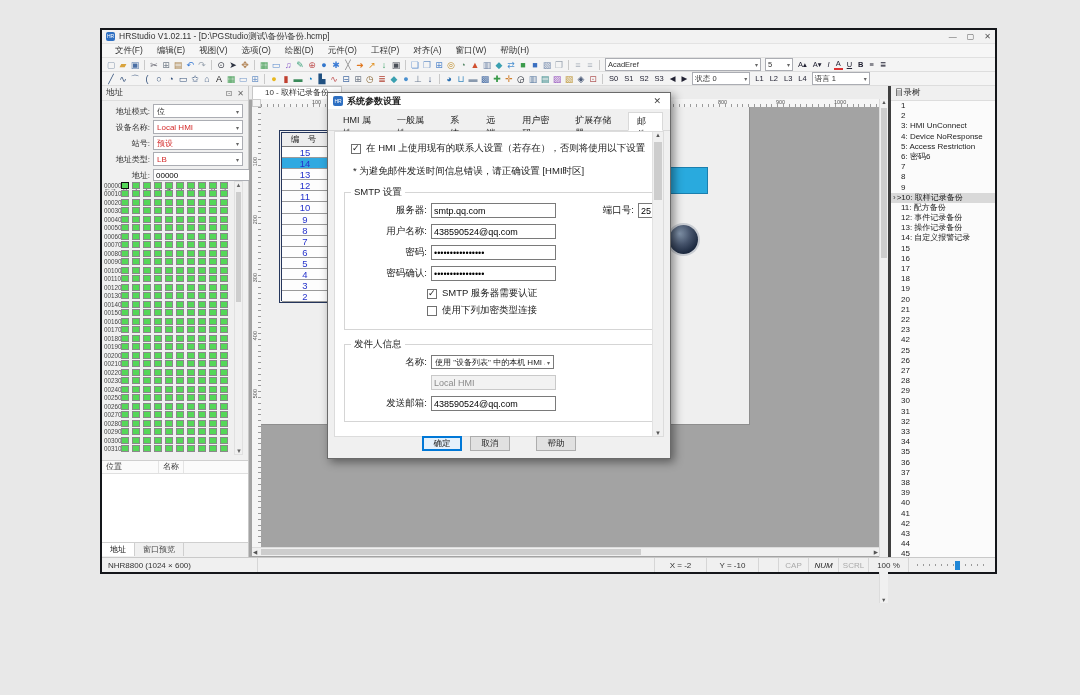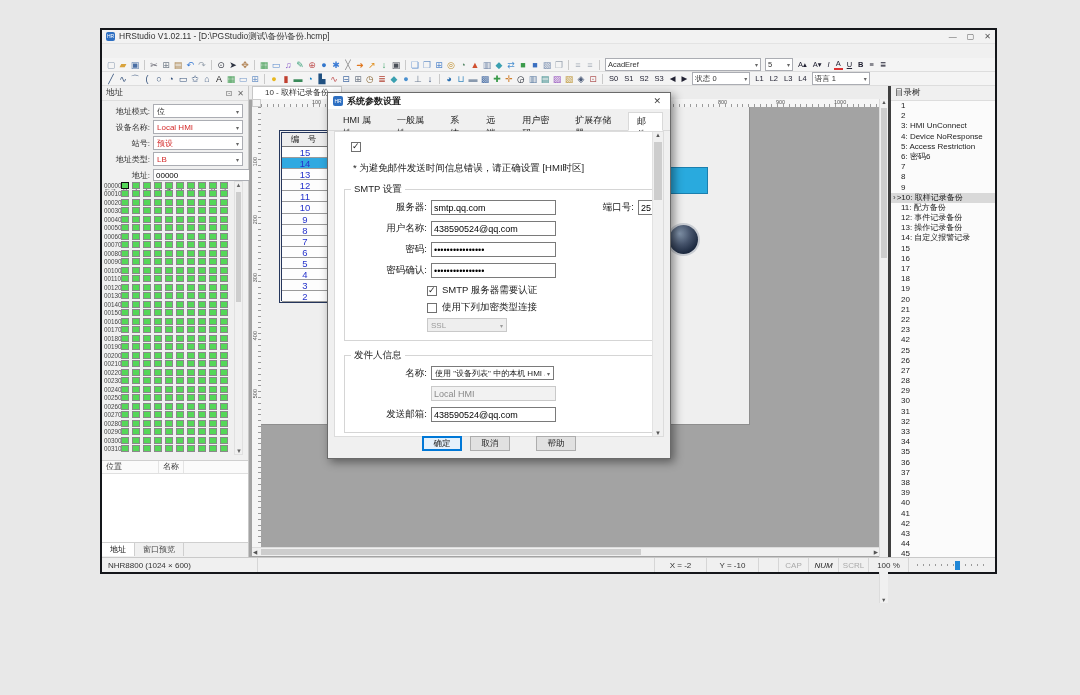--- a/index.html
+++ b/index.html
@@ -180,20 +180,32 @@
   <div id="titlebar">
     <span class="appbadge">HR</span>
     <span id="titletext">HRStudio V1.02.11 - [D:\PGStudio测试\备份\备份.hcmp]</span>
     <span class="wbtns">
       <span>—</span>
       <span>▢</span>
       <span>✕</span>
     </span>
   </div>
 
+  <div id="menubar">
+      <span class="menu-item">文件(F)</span>
+      <span class="menu-item">编辑(E)</span>
+      <span class="menu-item">视图(V)</span>
+      <span class="menu-item">选项(O)</span>
+      <span class="menu-item">绘图(D)</span>
+      <span class="menu-item">元件(O)</span>
+      <span class="menu-item">工程(P)</span>
+      <span class="menu-item">对齐(A)</span>
+      <span class="menu-item">窗口(W)</span>
+      <span class="menu-item">帮助(H)</span>
+    </div>
 
   <div id="toolbar1" class="toolbar">
     <span class="tbgroup">
         <span class="tb-icon" style="color: rgb(138, 155, 176);">▢</span>
         <span class="tb-icon" style="color: rgb(217, 163, 60);">▰</span>
         <span class="tb-icon" style="color: rgb(74, 111, 165);">▣</span>
         <span class="tb-sep"></span>
         <span class="tb-icon" style="color: rgb(90, 90, 102);">✂</span>
         <span class="tb-icon" style="color: rgb(118, 128, 140);">⊞</span>
         <span class="tb-icon" style="color: rgb(168, 130, 74);">▤</span>
@@ -1047,20 +1059,21 @@
         <span class="dtab">一般属性</span>
         <span class="dtab">系统</span>
         <span class="dtab">远端</span>
         <span class="dtab">用户密码</span>
         <span class="dtab">扩展存储器</span>
         <span class="dtab active">邮件</span>
       </div>
     <div id="dlg-content">
       <div class="cbrow" style="margin-top:10px;">
         <span class="cb checked"></span>
+        <span class="cblabel">在 HMI 上使用现有的联系人设置（若存在），否则将使用以下设置</span>
       </div>
       <div class="dnote">* 为避免邮件发送时间信息错误，请正确设置 [HMI时区]</div>
 
       <fieldset>
         <legend>SMTP 设置</legend>
         <div class="frow">
           <span class="flabel">服务器:</span>
           <input class="finput" value="smtp.qq.com" style="">
           <span class="plabel">端口号:</span>
           <input class="pinput" value="25" style="">
@@ -1077,26 +1090,20 @@
           <span class="flabel">密码确认:</span>
           <input class="finput pw" value="••••••••••••••••" style="">
         </div>
         <div class="cbrow" style="margin-left:76px;margin-bottom:4px;">
           <span class="cb checked"></span>
           <span class="cblabel">SMTP 服务器需要认证</span>
         </div>
         <div class="cbrow" style="margin-left:76px;margin-bottom:4px;">
           <span class="cb"></span>
           <span class="cblabel">使用下列加密类型连接</span>
-        </div>
-        <div class="frow" style="margin-left:76px;margin-bottom:0;">
-          <span class="dcombo disabled" style="width:80px">
-            <span>SSL</span>
-            <span class="arr">▾</span>
-          </span>
         </div>
       </fieldset>
 
       <fieldset>
         <legend>发件人信息</legend>
         <div class="frow">
           <span class="flabel">名称:</span>
           <span class="dcombo">
             <span>使用 "设备列表" 中的本机 HMI 名称</span>
             <span class="arr">▾</span>

